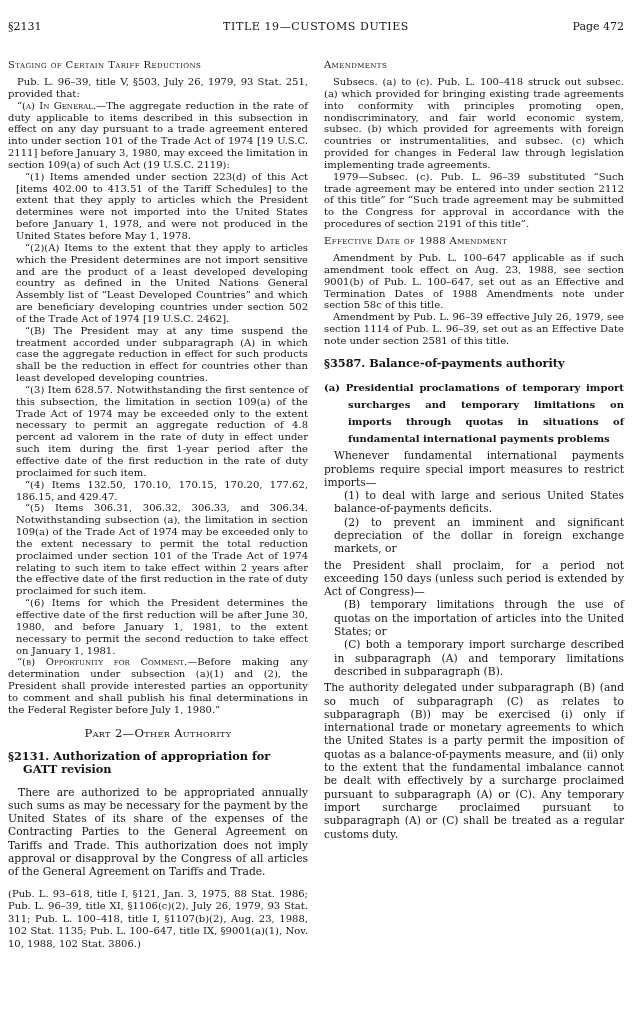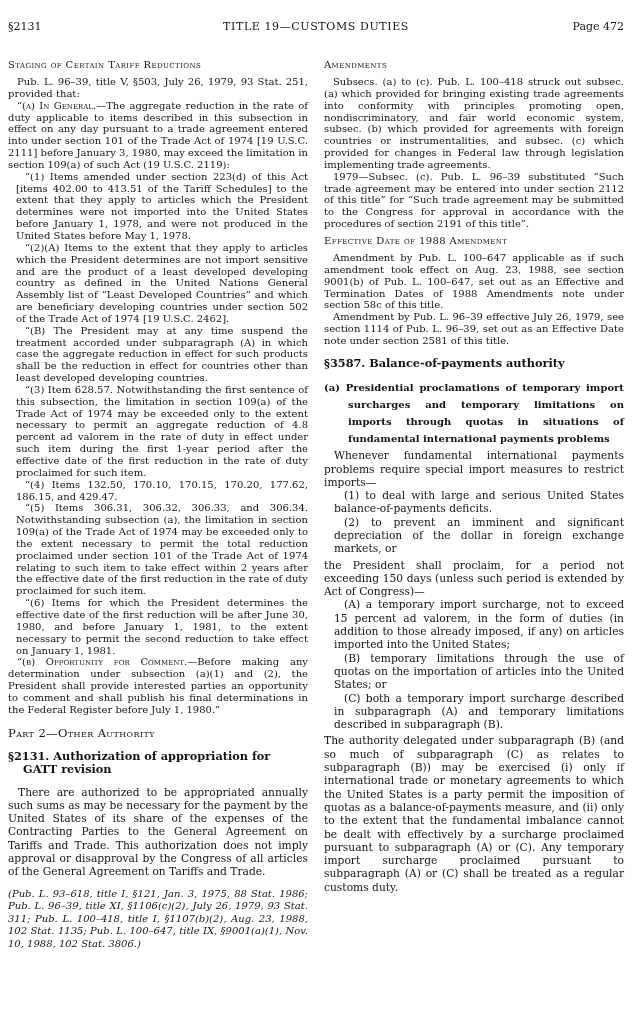--- a/index.html
+++ b/index.html
@@ -24,21 +24,21 @@
   .cols { display: flex; gap: 16px; margin-top: 21px; }
   .col { flex: 1; min-width: 0; }
 
   
   .head-sc {
     text-align: left; font-variant: small-caps;
     font-size: 10px; letter-spacing: 0.4px;
     margin: 5px 0 5px 0; line-height: 12px;
   }
   .part-head {
-    font-variant: small-caps;
+    text-align: center; font-variant: small-caps;
     font-size: 11.5px; letter-spacing: 0.4px;
     margin: 11px 0 10px 0; line-height: 13px;
   }
 
   
   .note { font-size: 10px; line-height: 11.85px; text-align: justify; }
   .note p { margin: 0; text-indent: 9px; }
   .note p .sc { font-variant: small-caps; }
   .note p.item { padding-left: 8px; text-indent: 9px; }
 
@@ -60,21 +60,20 @@
     padding-left: 24px; text-indent: -24px;
     text-align: justify;
     margin: 0 0 2px 0;
   }
   .statute-lead { margin-top: 2px; }
 
   
   .credit {
     font-size: 10px; line-height: 12.6px; text-align: justify;
     margin-top: 9px;
-    font-style: italic;
   }
   .credit p { margin: 0; text-indent: 0; }
 </style>
 </head>
 <body>
 
 <div class="page">
 
   <div class="hdr">
     <span class="sec">§2131</span>
@@ -132,21 +131,20 @@
 
       <div class="sec-head">§3587. Balance-of-payments authority</div>
 
       <div class="subsec-head">(a) Presidential proclamations of temporary import surcharges and temporary limitations on imports through quotas in situations of fundamental international payments problems</div>
 
       <div class="statute">
         <p class="statute-lead">Whenever fundamental international payments problems require special import measures to restrict imports—</p>
         <p class="item">(1) to deal with large and serious United States balance-of-payments deficits.</p>
         <p class="item">(2) to prevent an imminent and significant depreciation of the dollar in foreign exchange markets, or</p>
         <p class="flush spaced">the President shall proclaim, for a period not exceeding 150 days (unless such period is extended by Act of Congress)—</p>
-        <p class="item">(A) a temporary import surcharge, not to exceed 15 percent ad valorem, in the form of duties (in addition to those already imposed, if any) on articles imported into the United States;</p>
         <p class="item">(B) temporary limitations through the use of quotas on the importation of articles into the United States; or</p>
         <p class="item">(C) both a temporary import surcharge described in subparagraph (A) and temporary limitations described in subparagraph (B).</p>
         <p class="flush spaced">The authority delegated under subparagraph (B) (and so much of subparagraph (C) as relates to subparagraph (B)) may be exercised (i) only if international trade or monetary agreements to which the United States is a party permit the imposition of quotas as a balance-of-payments measure, and (ii) only to the extent that the fundamental imbalance cannot be dealt with effectively by a surcharge proclaimed pursuant to subparagraph (A) or (C). Any temporary import surcharge proclaimed pursuant to subparagraph (A) or (C) shall be treated as a regular customs duty.</p>
       </div>
     </div>
 
   </div>
 </div>
 
 </body></html>

